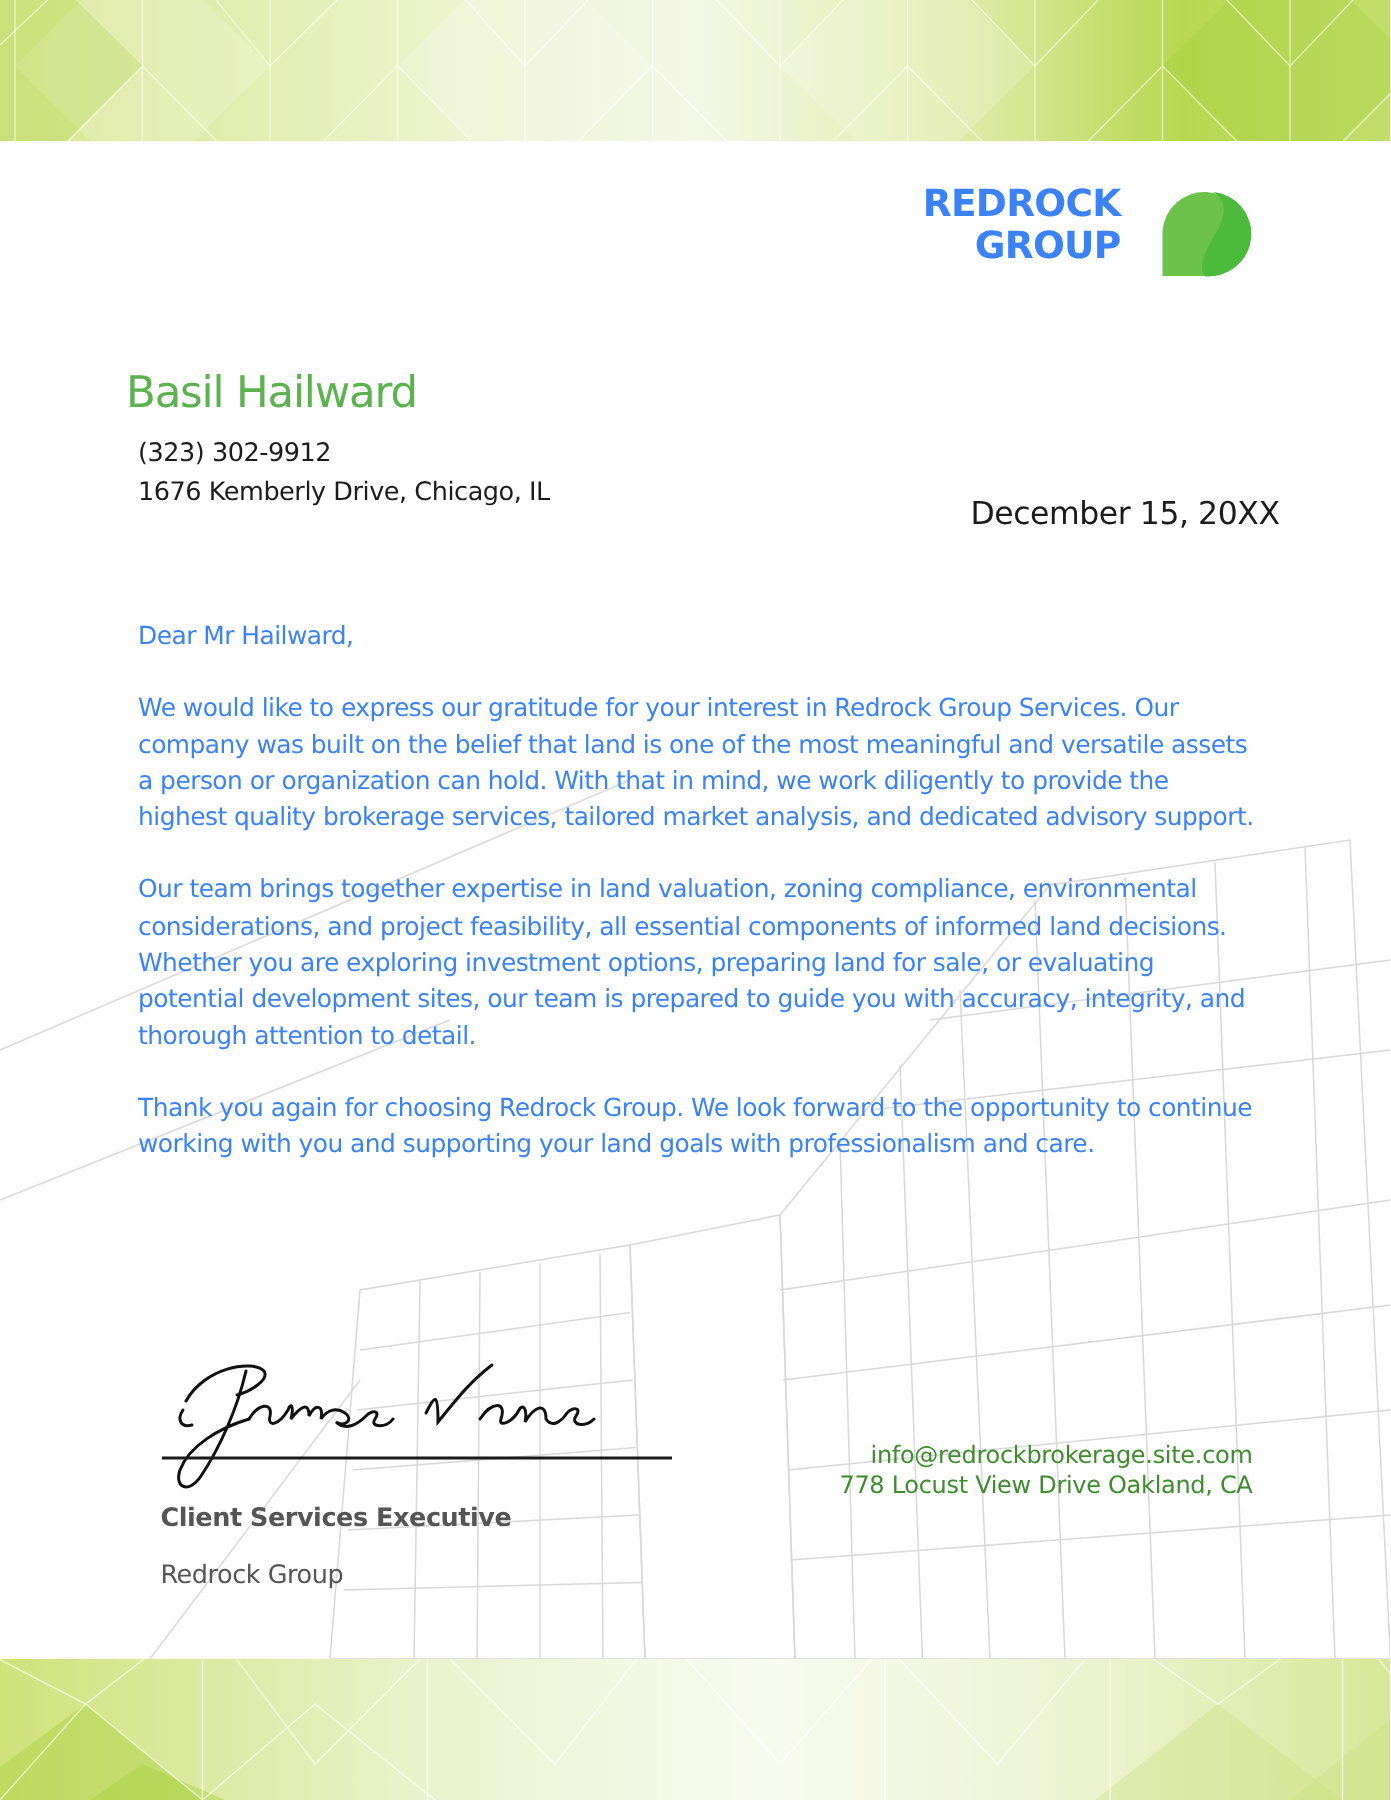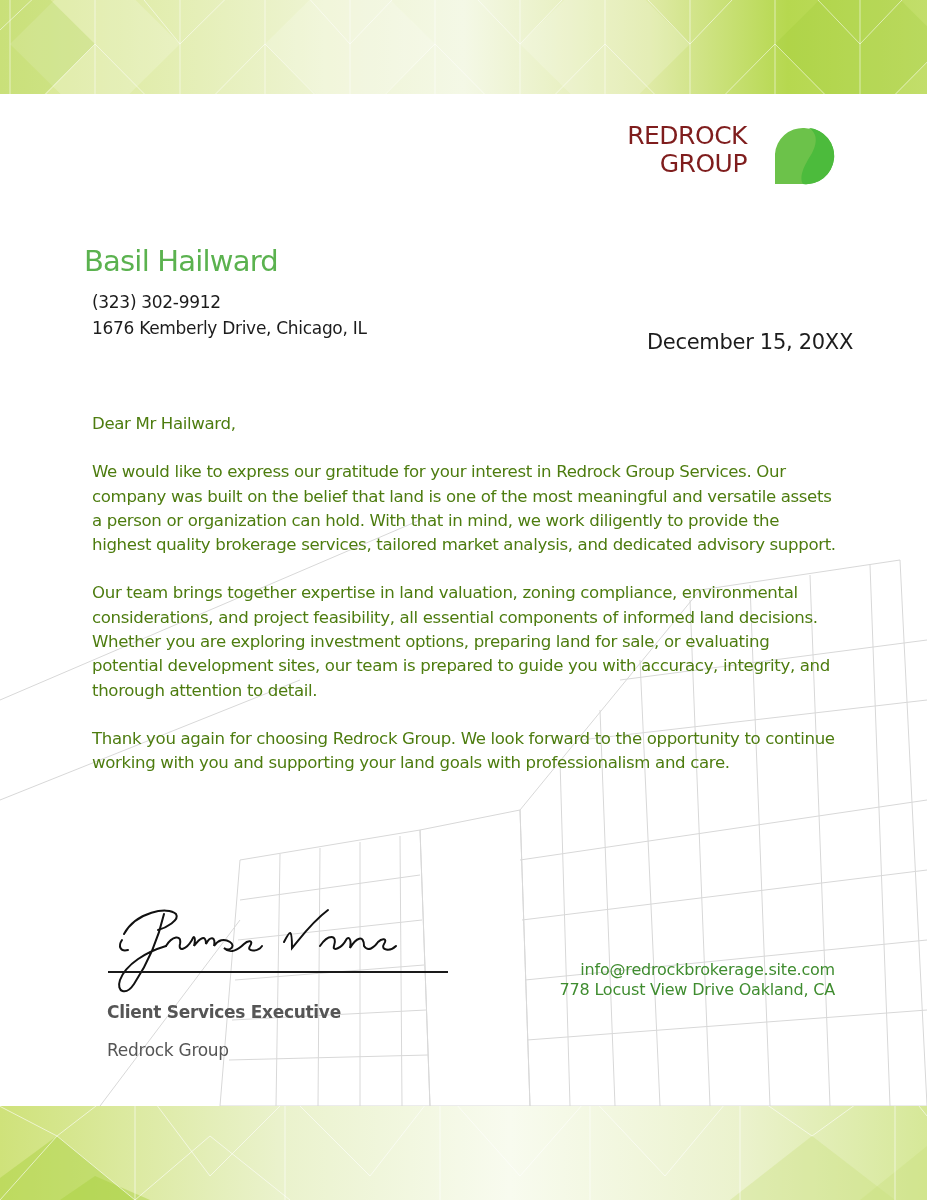--- a/index.html
+++ b/index.html
@@ -12,39 +12,39 @@
   .band { position: absolute; left: 0; width: 927px; overflow: hidden; }
   .band.top { top: 0; height: 94px; }
   .band.bottom { top: 1106px; height: 94px; }
   .band svg { display: block; }
 
   .watermark { position: absolute; left: 0; top: 500px; width: 927px; height: 606px; pointer-events: none; }
 
   .logo { position: absolute; left: 600px; top: 120px; width: 240px; height: 70px; }
   .logo-text {
     position: absolute; right: 93px; top: 2px; text-align: right;
-    font-family: "DejaVu Sans", sans-serif; font-weight: normal;
-    color: #7f1d1d; font-size: 25px; line-height: 28px; letter-spacing: -0.5px;
+    font-family: "DejaVu Sans", sans-serif; font-weight: bold;
+    color: #3b82f6; font-size: 25px; line-height: 28px; letter-spacing: -0.5px;
   }
   .logo-mark { position: absolute; left: 173px; top: 4px; width: 62px; height: 62px; }
 
   .recipient-name {
     position: absolute; left: 84px; top: 244px;
     font-size: 29px; color: #5bb24f; letter-spacing: -0.8px; white-space: nowrap;
   }
   .recipient-line { position: absolute; left: 92px; font-size: 17px; color: #1c1c1c; letter-spacing: -0.3px; white-space: nowrap; }
   .recipient-phone { top: 292px; }
   .recipient-address { top: 318px; }
 
   .date { position: absolute; left: 647px; top: 330px; font-size: 21px; letter-spacing: -0.3px; white-space: nowrap; }
 
   .letter-body { position: absolute; left: 92px; top: 412px; width: 745px; }
   .letter-body p {
     margin: 0 0 24px 0; font-size: 16.6px; line-height: 24.3px; letter-spacing: -0.35px;
-    color: #4d7c0f;
+    color: #3b82f6;
   }
   .salutation { margin-bottom: 24px !important; }
 
   .signature { position: absolute; left: 106px; top: 900px; width: 345px; height: 100px; }
   .sig-line { position: absolute; left: 108px; top: 971px; width: 340px; height: 2px; background: #1a1a1a; }
   .signer-line { position: absolute; left: 107px; font-size: 17px; color: #555555; letter-spacing: -0.3px; white-space: nowrap; }
   .signer-title { top: 1002px; font-weight: bold; }
   .signer-company { top: 1012px; margin-top: 28px; }
 
   .contact { position: absolute; right: 92px; top: 960px; text-align: right; }

